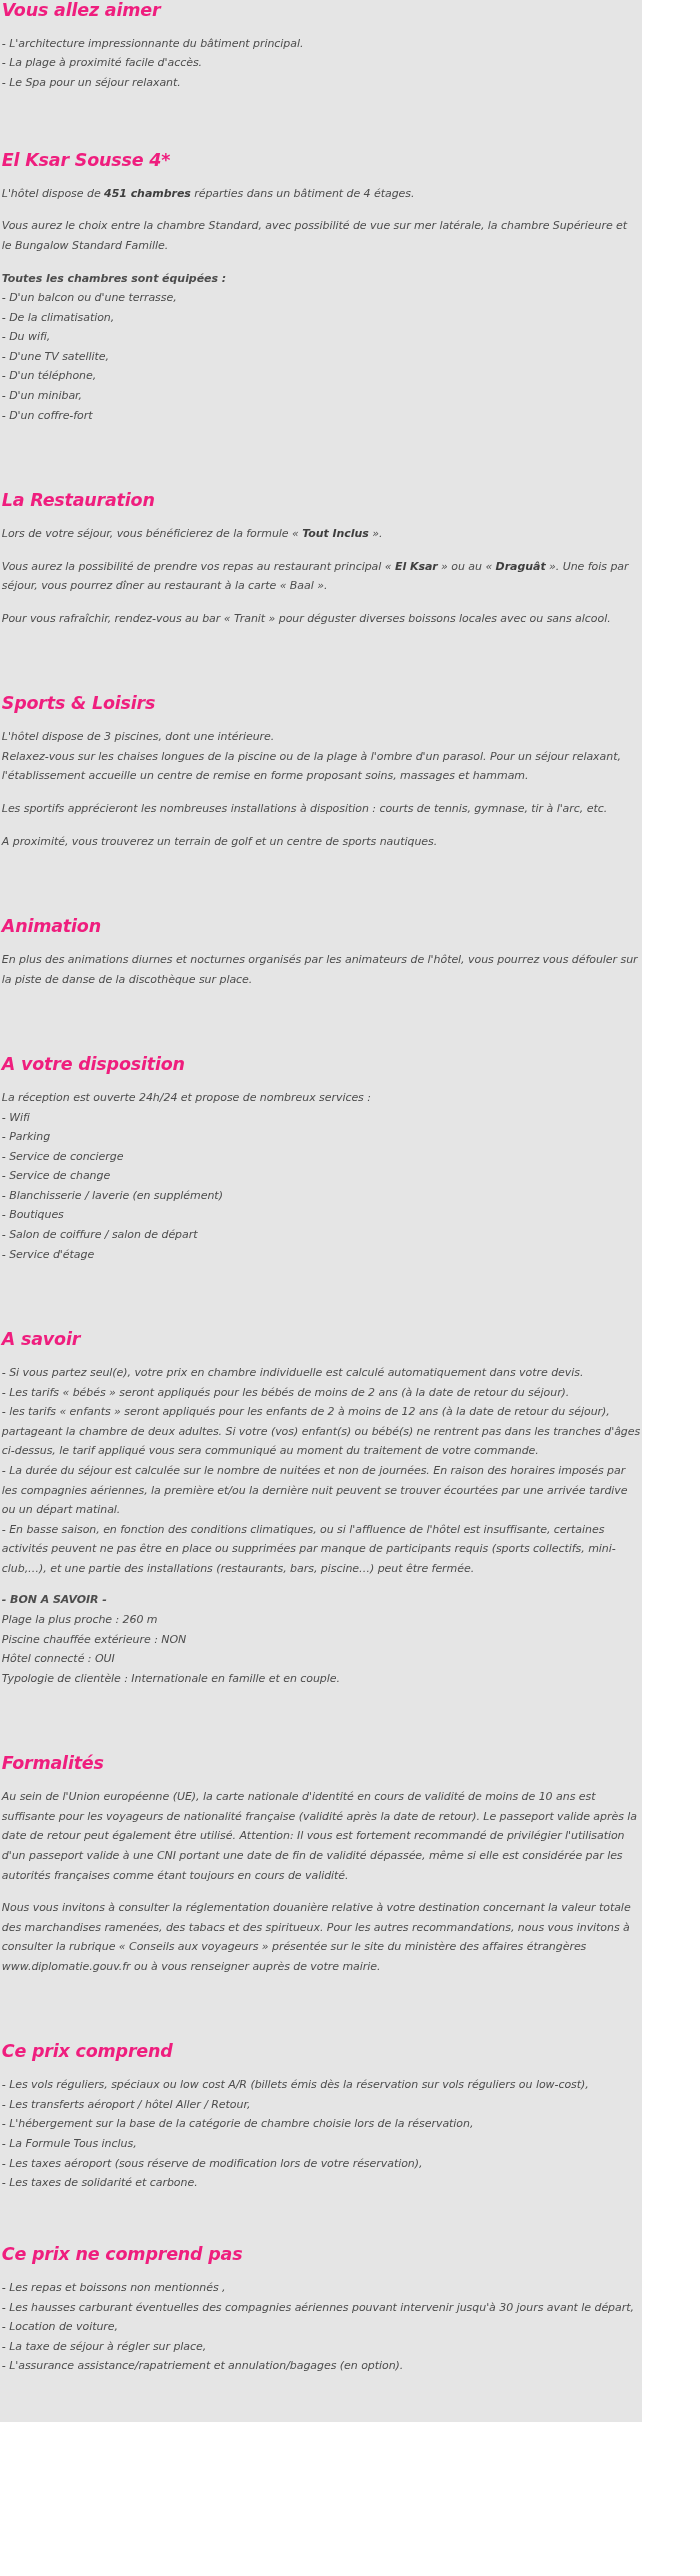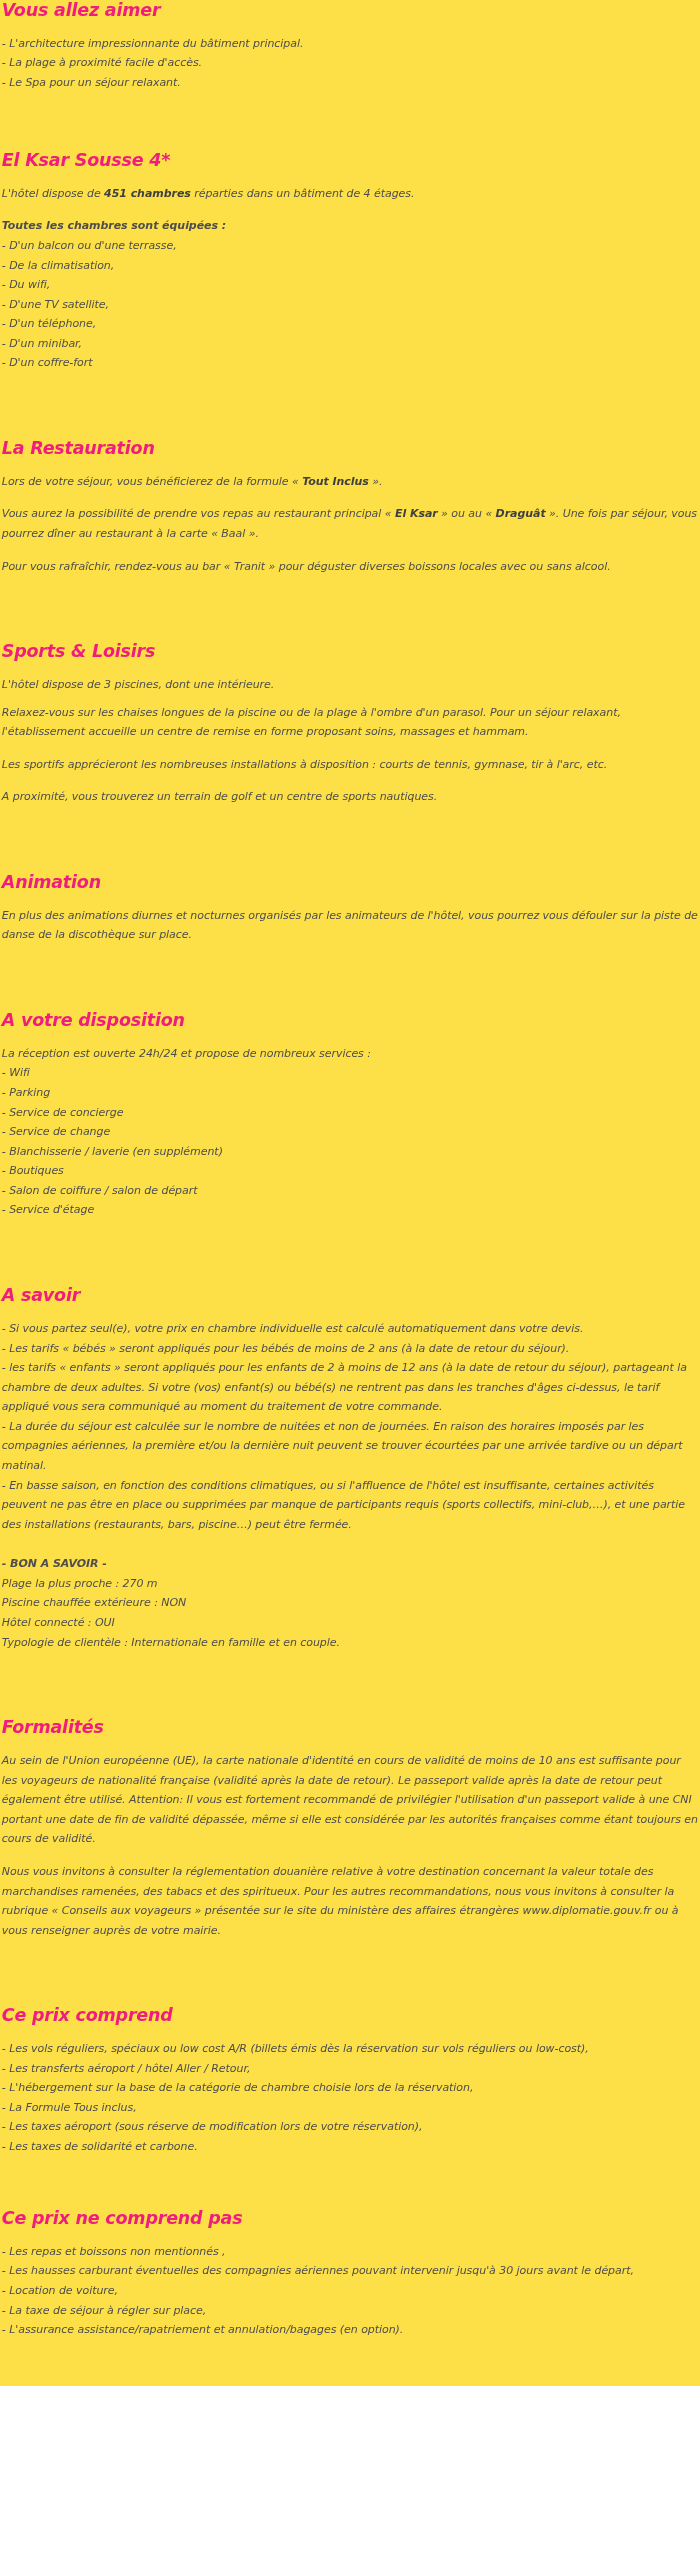--- a/index.html
+++ b/index.html
@@ -7,24 +7,24 @@
     padding: 0;
     background: #ffffff;
   }
   body {
     width: 700px;
     font-family: "DejaVu Sans", "Liberation Sans", sans-serif;
     color: #4a4a4a;
     -webkit-font-smoothing: antialiased;
   }
   .page {
-    width: 700px;
+    width: 642px;
     box-sizing: border-box;
     padding: 0 1.8px 9.2px 1.8px;
-    background: #fde047;
+    background: #e5e5e5;
   }
   h2.section-title {
     font-family: "DejaVu Sans", "Liberation Sans", sans-serif;
     font-style: italic;
     font-weight: bold;
     font-size: 17.5px;
     line-height: 1.25;
     color: #ef1e7e;
     margin: 0 0 12px 0;
     letter-spacing: -0.2px;
@@ -39,21 +39,20 @@
   .li {
     font-style: italic;
     font-size: 11px;
     line-height: 1.78;
     color: #4d4d4d;
     margin: 0;
     letter-spacing: -0.05px;
   }
   p.body-text {
     margin-bottom: 13px;
-    margin-top: 8px;
   }
   p.body-text:last-child {
     margin-bottom: 0;
   }
   .list {
     margin: 0;
     padding: 0;
     list-style: none;
   }
   .list .li {
@@ -84,20 +83,21 @@
       <li class="li">- La plage à proximité facile d'accès.</li>
       <li class="li">- Le Spa pour un séjour relaxant.</li>
     </ul>
   </section>
 
   <div class="spacer-md"></div>
 
   <section class="block">
     <h2 class="section-title">El Ksar Sousse 4*</h2>
     <p class="body-text"><span>L'hôtel dispose de </span><b>451 chambres</b><span> réparties dans un bâtiment de 4 étages.</span></p>
+    <p class="body-text">Vous aurez le choix entre la chambre Standard, avec possibilité de vue sur mer latérale, la chambre Supérieure et le Bungalow Standard Famille.</p>
     <p class="body-text lead-bold" style="margin-bottom:0;">Toutes les chambres sont équipées :</p>
     <ul class="list">
       <li class="li">- D'un balcon ou d'une terrasse,</li>
       <li class="li">- De la climatisation,</li>
       <li class="li">- Du wifi,</li>
       <li class="li">- D'une TV satellite,</li>
       <li class="li">- D'un téléphone,</li>
       <li class="li">- D'un minibar,</li>
       <li class="li">- D'un coffre-fort</li>
     </ul>
@@ -153,21 +153,21 @@
     <ul class="list">
       <li class="li">- Si vous partez seul(e), votre prix en chambre individuelle est calculé automatiquement dans votre devis.</li>
       <li class="li">- Les tarifs « bébés » seront appliqués pour les bébés de moins de 2 ans (à la date de retour du séjour).</li>
       <li class="li">- les tarifs « enfants » seront appliqués pour les enfants de 2 à moins de 12 ans (à la date de retour du séjour), partageant la chambre de deux adultes. Si votre (vos) enfant(s) ou bébé(s) ne rentrent pas dans les tranches d'âges ci-dessus, le tarif appliqué vous sera communiqué au moment du traitement de votre commande.</li>
       <li class="li">- La durée du séjour est calculée sur le nombre de nuitées et non de journées. En raison des horaires imposés par les compagnies aériennes, la première et/ou la dernière nuit peuvent se trouver écourtées par une arrivée tardive ou un départ matinal.</li>
       <li class="li">- En basse saison, en fonction des conditions climatiques, ou si l'affluence de l'hôtel est insuffisante, certaines activités peuvent ne pas être en place ou supprimées par manque de participants requis (sports collectifs, mini-club,…), et une partie des installations (restaurants, bars, piscine…) peut être fermée.</li>
     </ul>
     <div class="spacer-sm"></div>
     <p class="body-text lead-bold" style="margin-bottom:0;">- BON A SAVOIR -</p>
     <ul class="list">
-      <li class="li">Plage la plus proche : 270 m</li>
+      <li class="li">Plage la plus proche : 260 m</li>
       <li class="li">Piscine chauffée extérieure : NON</li>
       <li class="li">Hôtel connecté : OUI</li>
       <li class="li">Typologie de clientèle : Internationale en famille et en couple.</li>
     </ul>
   </section>
 
   <div class="spacer-lg"></div>
 
   <section class="block">
     <h2 class="section-title">Formalités</h2>

